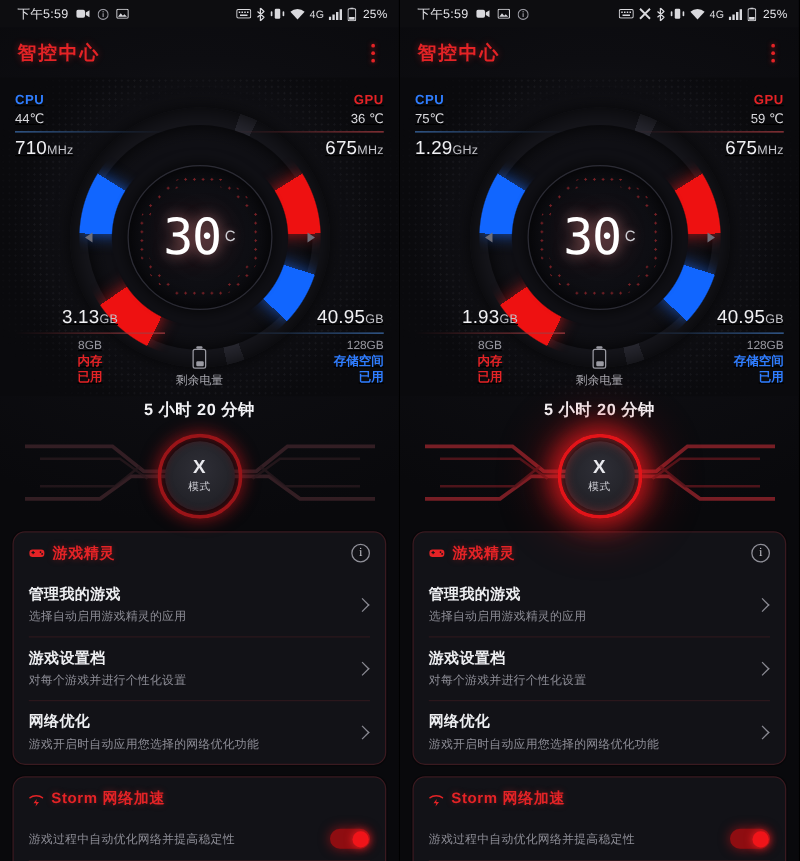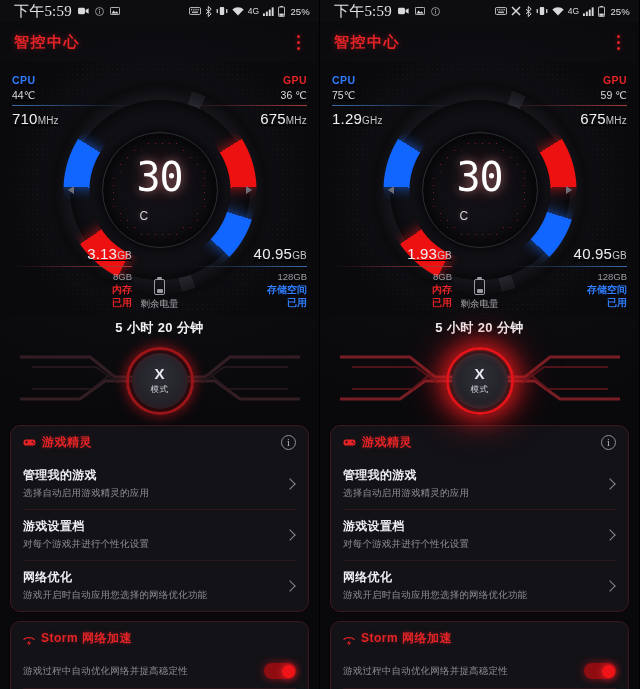--- a/index.html
+++ b/index.html
@@ -25,21 +25,21 @@
 
   
   .statusbar {
     position: relative; height: 22px;
     display: flex; align-items: center;
     padding: 0 9px 0 14px;
     background: #0d0d10;
     font-size: 9.5px; color: #d7d7db; letter-spacing: .2px;
   }
   .sb-left { display: flex; align-items: center; gap: 6px; }
-  .sb-time { font-size: 15px; color: #e2e2e6; white-space: nowrap; font-family: Liberation Serif, serif; }
+  .sb-time { font-size: 10px; color: #e2e2e6; white-space: nowrap; }
   .sb-right { margin-left: auto; display: flex; align-items: center; gap: 4px; }
   .sbi { display: inline-flex; align-items: center; justify-content: center;
          color: #d9d9dd; line-height: 1; }
   .sbi svg { display: block; }
   .sb-batt-txt { font-size: 9.5px; color: #e2e2e6; margin-left: 1px; }
 
   
   .appbar {
     position: relative; height: 40px;
     display: flex; align-items: center;
@@ -117,21 +117,21 @@
   }
   .ticks {
     position: absolute; inset: 7px; border-radius: 50%;
     background-image: radial-gradient(rgba(210,50,55,.55) 0.85px, transparent 1px);
     background-size: 7px 7px;
     -webkit-mask: radial-gradient(circle, transparent 43px, #000 44px, #000 50px, transparent 51px);
             mask: radial-gradient(circle, transparent 43px, #000 44px, #000 50px, transparent 51px);
   }
   .temp-main {
     display: flex; align-items: flex-start; justify-content: center;
-    position: relative; z-index: 2; flex-direction: column;
+    position: relative; z-index: 2;
   }
   .temp-num {
     font-family: "DejaVu Sans Mono", monospace;
     font-size: 40px; font-weight: 400; color: #ffffff;
     letter-spacing: -1px; line-height: 1;
     text-shadow: 0 0 10px rgba(255,170,170,.55), 0 0 22px rgba(255,60,60,.3);
   }
   .temp-unit {
     font-size: 12px; color: #cfcfd4; margin-top: 12px; margin-left: 3px;
     text-shadow: 0 0 6px rgba(255,160,160,.4);
@@ -146,21 +146,21 @@
   .stat-label { font-size: 10.5px; font-weight: 700; letter-spacing: .4px; }
   .stat-sub   { font-size: 10.5px; color: #dadade; margin-top: 3px; }
   .stat-rule  { height: 1px; margin: 4px 0 4px; }
   .stat-big   { font-size: 15px; color: #f0f0f3; font-weight: 400; letter-spacing: .2px; }
   .stat-big .u { font-size: 10px; color: #c3c3c8; }
   .stat-cap   { font-size: 9.5px; color: #9a9aa2; margin-top: 4px; }
   .stat-cn    { font-size: 10px; line-height: 1.25; margin-top: 2px; font-weight: 700; }
 
   .s-cpu { left: 12px; top: 12px; text-align: left; width: 120px; }
   .s-gpu { right: 12px; top: 12px; text-align: right; width: 120px; }
-  .s-mem { left: 12px; bottom: 8px; text-align: right; width: 120px; }
+  .s-mem { left: 12px; bottom: 8px; text-align: center; width: 120px; }
   .s-sto { right: 12px; bottom: 8px; text-align: right; width: 120px; }
   .c-blue { color: #2f7dff; }
   .c-red  { color: #e42326; }
   .rule-blue { background: linear-gradient(90deg, #3a6aa8, rgba(58,106,168,0)); }
   .rule-red  { background: linear-gradient(270deg, #a33a3f, rgba(163,58,63,0)); }
 
   
   .batt-block {
     position: absolute; left: 50%; bottom: 6px; transform: translateX(-50%);
     text-align: center; width: 140px;

